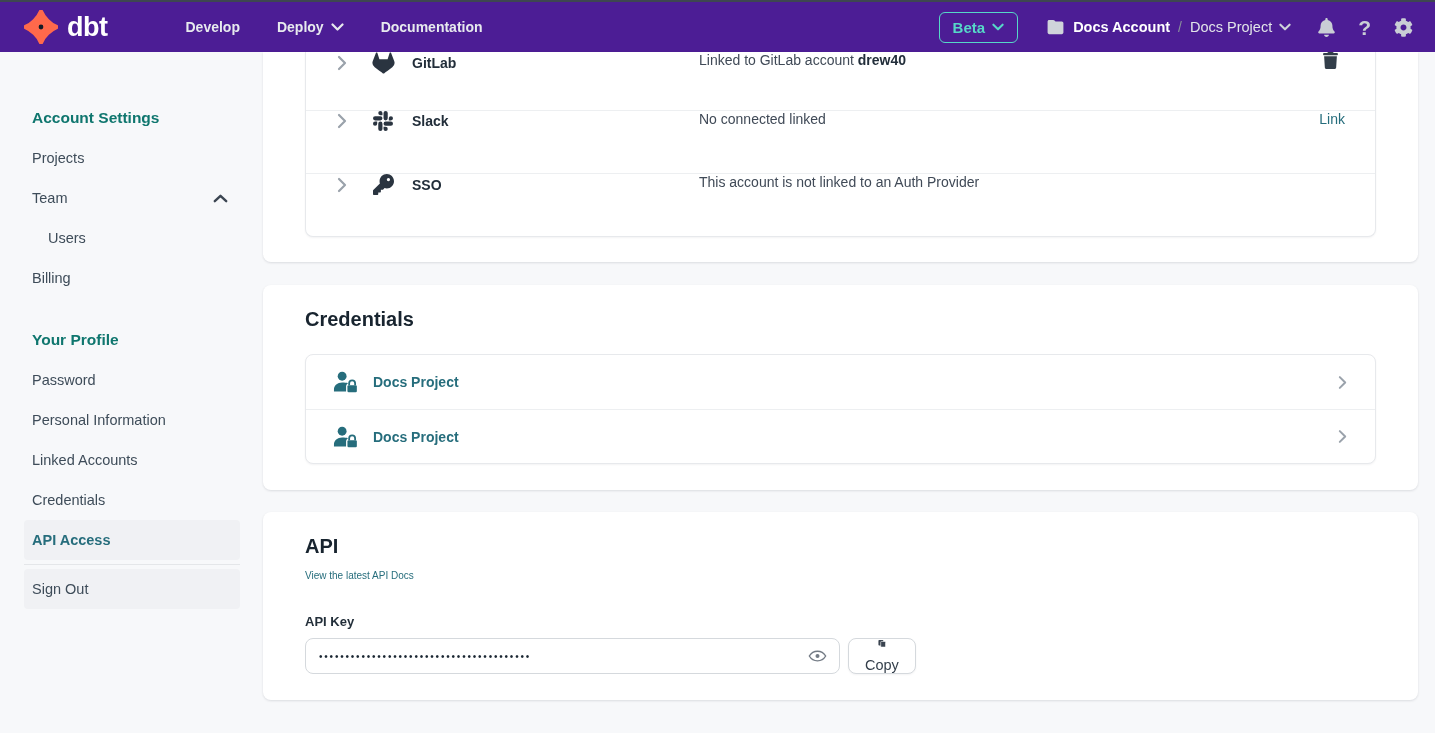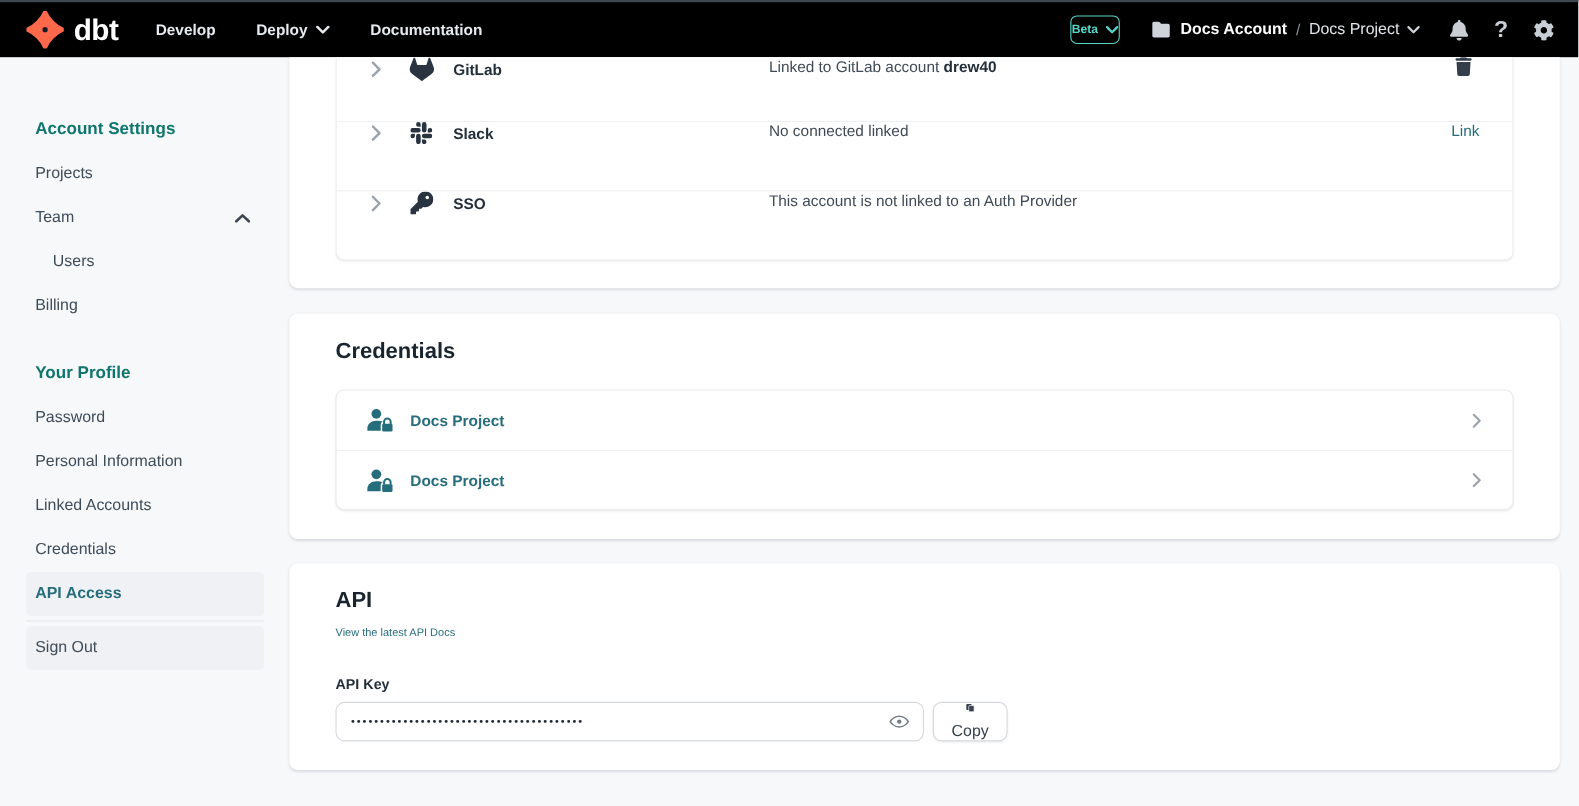--- a/index.html
+++ b/index.html
@@ -1,30 +1,30 @@
 <!DOCTYPE html>
 <html><head>
 <meta charset="utf-8">
 <style>
   * { margin:0; padding:0; box-sizing:border-box; }
   html,body { width:1435px; height:733px; overflow:hidden; }
   body { font-family:"Liberation Sans", sans-serif; background:#f7f8fa; color:#232f3a; position:relative; }
 
   
-  .topnav { height:52px; background:#000000; border-top:2px solid #3e4650;
-            display:flex; align-items:center; padding:0 22px 0 24px; }
+  .topnav { height:52px; background:#4c1d95; border-top:2px solid #3e4650;
+            display:flex; align-items:center; padding:0 22px 0 24px;gap:44px; }
   .logo { display:flex; align-items:center; gap:9px; cursor:pointer; }
   .logo-mark { width:34px; height:34px; display:block; }
   .logo-text { color:#fff; font-size:27px; font-weight:bold; letter-spacing:-0.5px; line-height:1; }
   .nav-menu { display:flex; align-items:center; gap:37px; margin-left:34px; }
   .nav-item { color:#e7eaee; font-size:14px; font-weight:bold; display:flex; align-items:center; gap:7px; cursor:pointer; }
   .nav-item svg { display:block; }
   .nav-right { margin-left:auto; display:flex; align-items:center; }
   .beta-btn { display:flex; align-items:center; gap:7px; border:1.5px solid #56d8c8; border-radius:6px;
-              color:#56d8c8; font-size:11px; font-weight:bold; padding:6px 0; cursor:pointer; background:transparent; }
+              color:#56d8c8; font-size:15px; font-weight:bold; padding:6px 13px; cursor:pointer; background:transparent; }
   .crumbs { display:flex; align-items:center; margin-left:28px; gap:8px; }
   .crumb-account { color:#ffffff; font-size:14.5px; font-weight:bold; }
   .crumb-sep { color:#8a919b; font-size:14px; }
   .crumb-project { color:#e2e5e9; font-size:14.5px; display:flex; align-items:center; gap:7px; cursor:pointer; }
   .nav-icons { display:flex; align-items:center; gap:23px; margin-left:27px; color:#c9ced5; }
   .nav-icons .icon-btn { cursor:pointer; display:flex; align-items:center; }
   .q-icon { font-size:21px; font-weight:800; color:#c9ced5; line-height:1; }
 
   
   .sidebar { position:absolute; left:0; top:52px; width:263px; padding-top:46px; }

